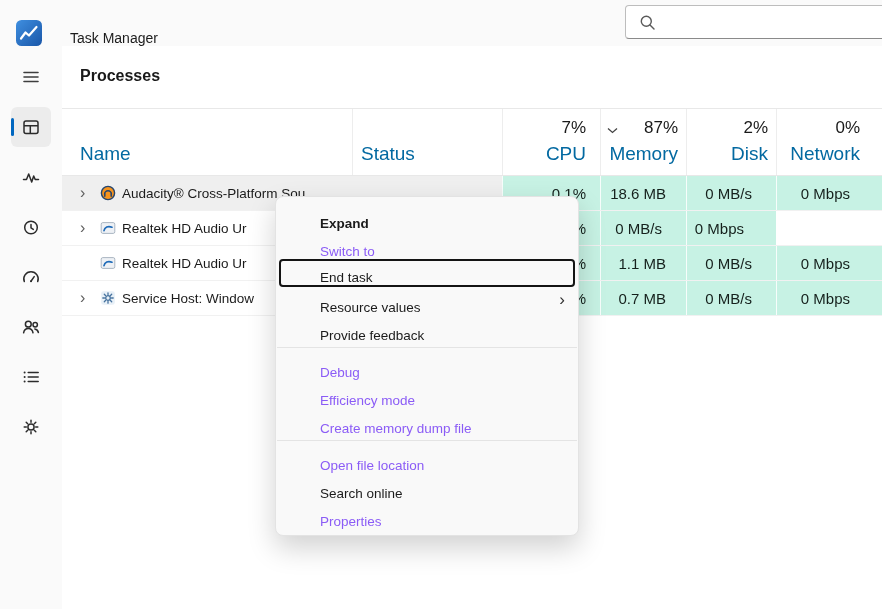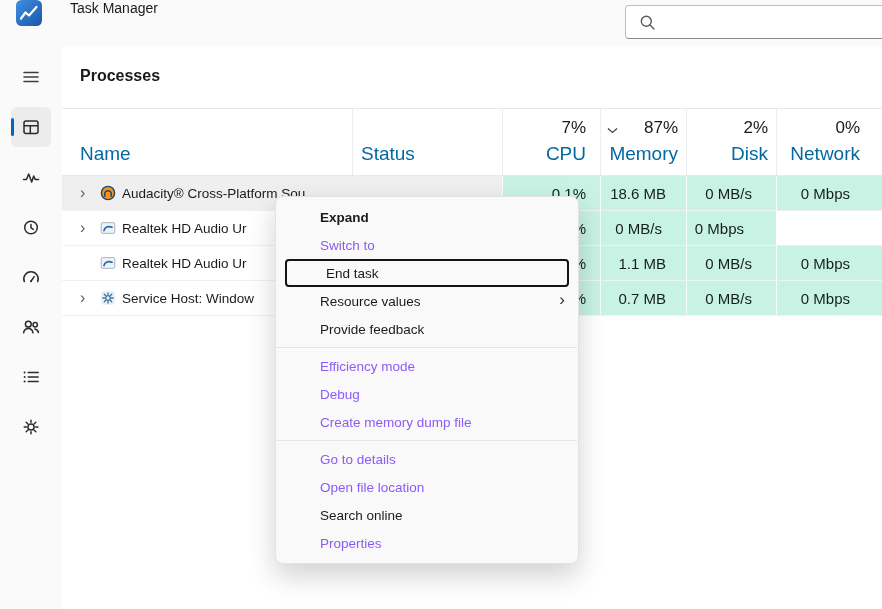--- a/index.html
+++ b/index.html
@@ -1,21 +1,21 @@
 <!DOCTYPE html>
 <html style="--mint: #c7f2e4;"><head>
 <meta charset="utf-8">
 <style>
   *{box-sizing:border-box;margin:0;padding:0}
   html,body{width:882px;height:609px;overflow:hidden;background:#fff;
     font-family:"Liberation Sans","DejaVu Sans",sans-serif;color:#1b1b1b;position:relative}
 
   
   .topbar{position:absolute;left:0;top:0;width:882px;height:46px;background:#fafafa;
-    display:flex;align-items:flex-start}
+    display:flex;align-items:flex-end}
   .applogo{margin-left:16px;width:26px;height:26px;display:flex}
   .apptitle{margin-left:28px;font-size:14px;color:#1b1b1b}
   .search{position:absolute;left:625px;top:5px;width:270px;height:34px;background:#fff;
     border:1px solid #bdbdbd;border-bottom-color:#8a8a8a;border-radius:4px;
     display:flex;align-items:center}
   .sicon{margin-left:13px;display:flex}
   .sinput{border:none;outline:none;background:transparent;margin-left:14px;width:190px;
     font-family:"Liberation Sans","DejaVu Sans",sans-serif;font-size:15px;color:#1b1b1b}
 
   
@@ -62,25 +62,25 @@
   .metric.cpu{padding-right:14px}
   .metric.mem{padding-right:20px}
   .metric.disk{padding-right:24px}
   .metric.net{padding-right:32px}
   .trow.selected .namec,.trow.selected .statusc{background:#efefef}
 
   
   .ctx{position:absolute;left:275px;top:196px;width:304px;background:#f9f9f9;
     border:1px solid #e3e3e3;border-radius:8px;box-shadow:0 12px 28px rgba(0,0,0,.18);
     padding:6px 0;z-index:10}
-  .mi{height:28px;display:flex;align-items:center;padding-left:44px;font-size:13.5px;
+  .mi{height:28px;display:flex;align-items:flex-end;padding-left:44px;font-size:13.5px;
     position:relative;color:#1b1b1b;cursor:pointer}
   .mi.disabled{color:#8b5cf6;cursor:default}
   .mi.bold{font-weight:700}
-  .mi.focused{border:2px solid #141414;border-radius:4px;margin:0 9px;padding-left:39px}
+  .mi.focused{border:2px solid #141414;border-radius:4px;margin:0 3px;padding-left:39px}
   .sub{position:absolute;right:13px;top:50%;transform:translateY(-54%);font-size:17px;color:#333}
   .msep{height:1px;background:#e4e4e4;margin:4px 1px}
 </style>
 </head>
 <body>
 
 <div class="topbar">
   <span class="applogo">
     <svg width="26" height="26" viewBox="0 0 26 26">
         <defs>
@@ -296,36 +296,32 @@
     <div class="mi">
     <span class="mlabel">Resource values</span>
     <span class="sub">›</span>
   </div>
     <div class="mi">
     <span class="mlabel">Provide feedback</span>
 
   </div>
     <div class="msep"></div>
     <div class="mi disabled">
+    <span class="mlabel">Debug</span>
+
+  </div>
+    <div class="mi disabled">
     <span class="mlabel">Efficiency mode</span>
 
   </div>
     <div class="mi disabled">
-    <span class="mlabel">Debug</span>
-
-  </div>
-    <div class="mi disabled">
     <span class="mlabel">Create memory dump file</span>
 
   </div>
     <div class="msep"></div>
-    <div class="mi disabled">
-    <span class="mlabel">Go to details</span>
-
-  </div>
     <div class="mi disabled">
     <span class="mlabel">Open file location</span>
 
   </div>
     <div class="mi">
     <span class="mlabel">Search online</span>
 
   </div>
     <div class="mi disabled">
     <span class="mlabel">Properties</span>

